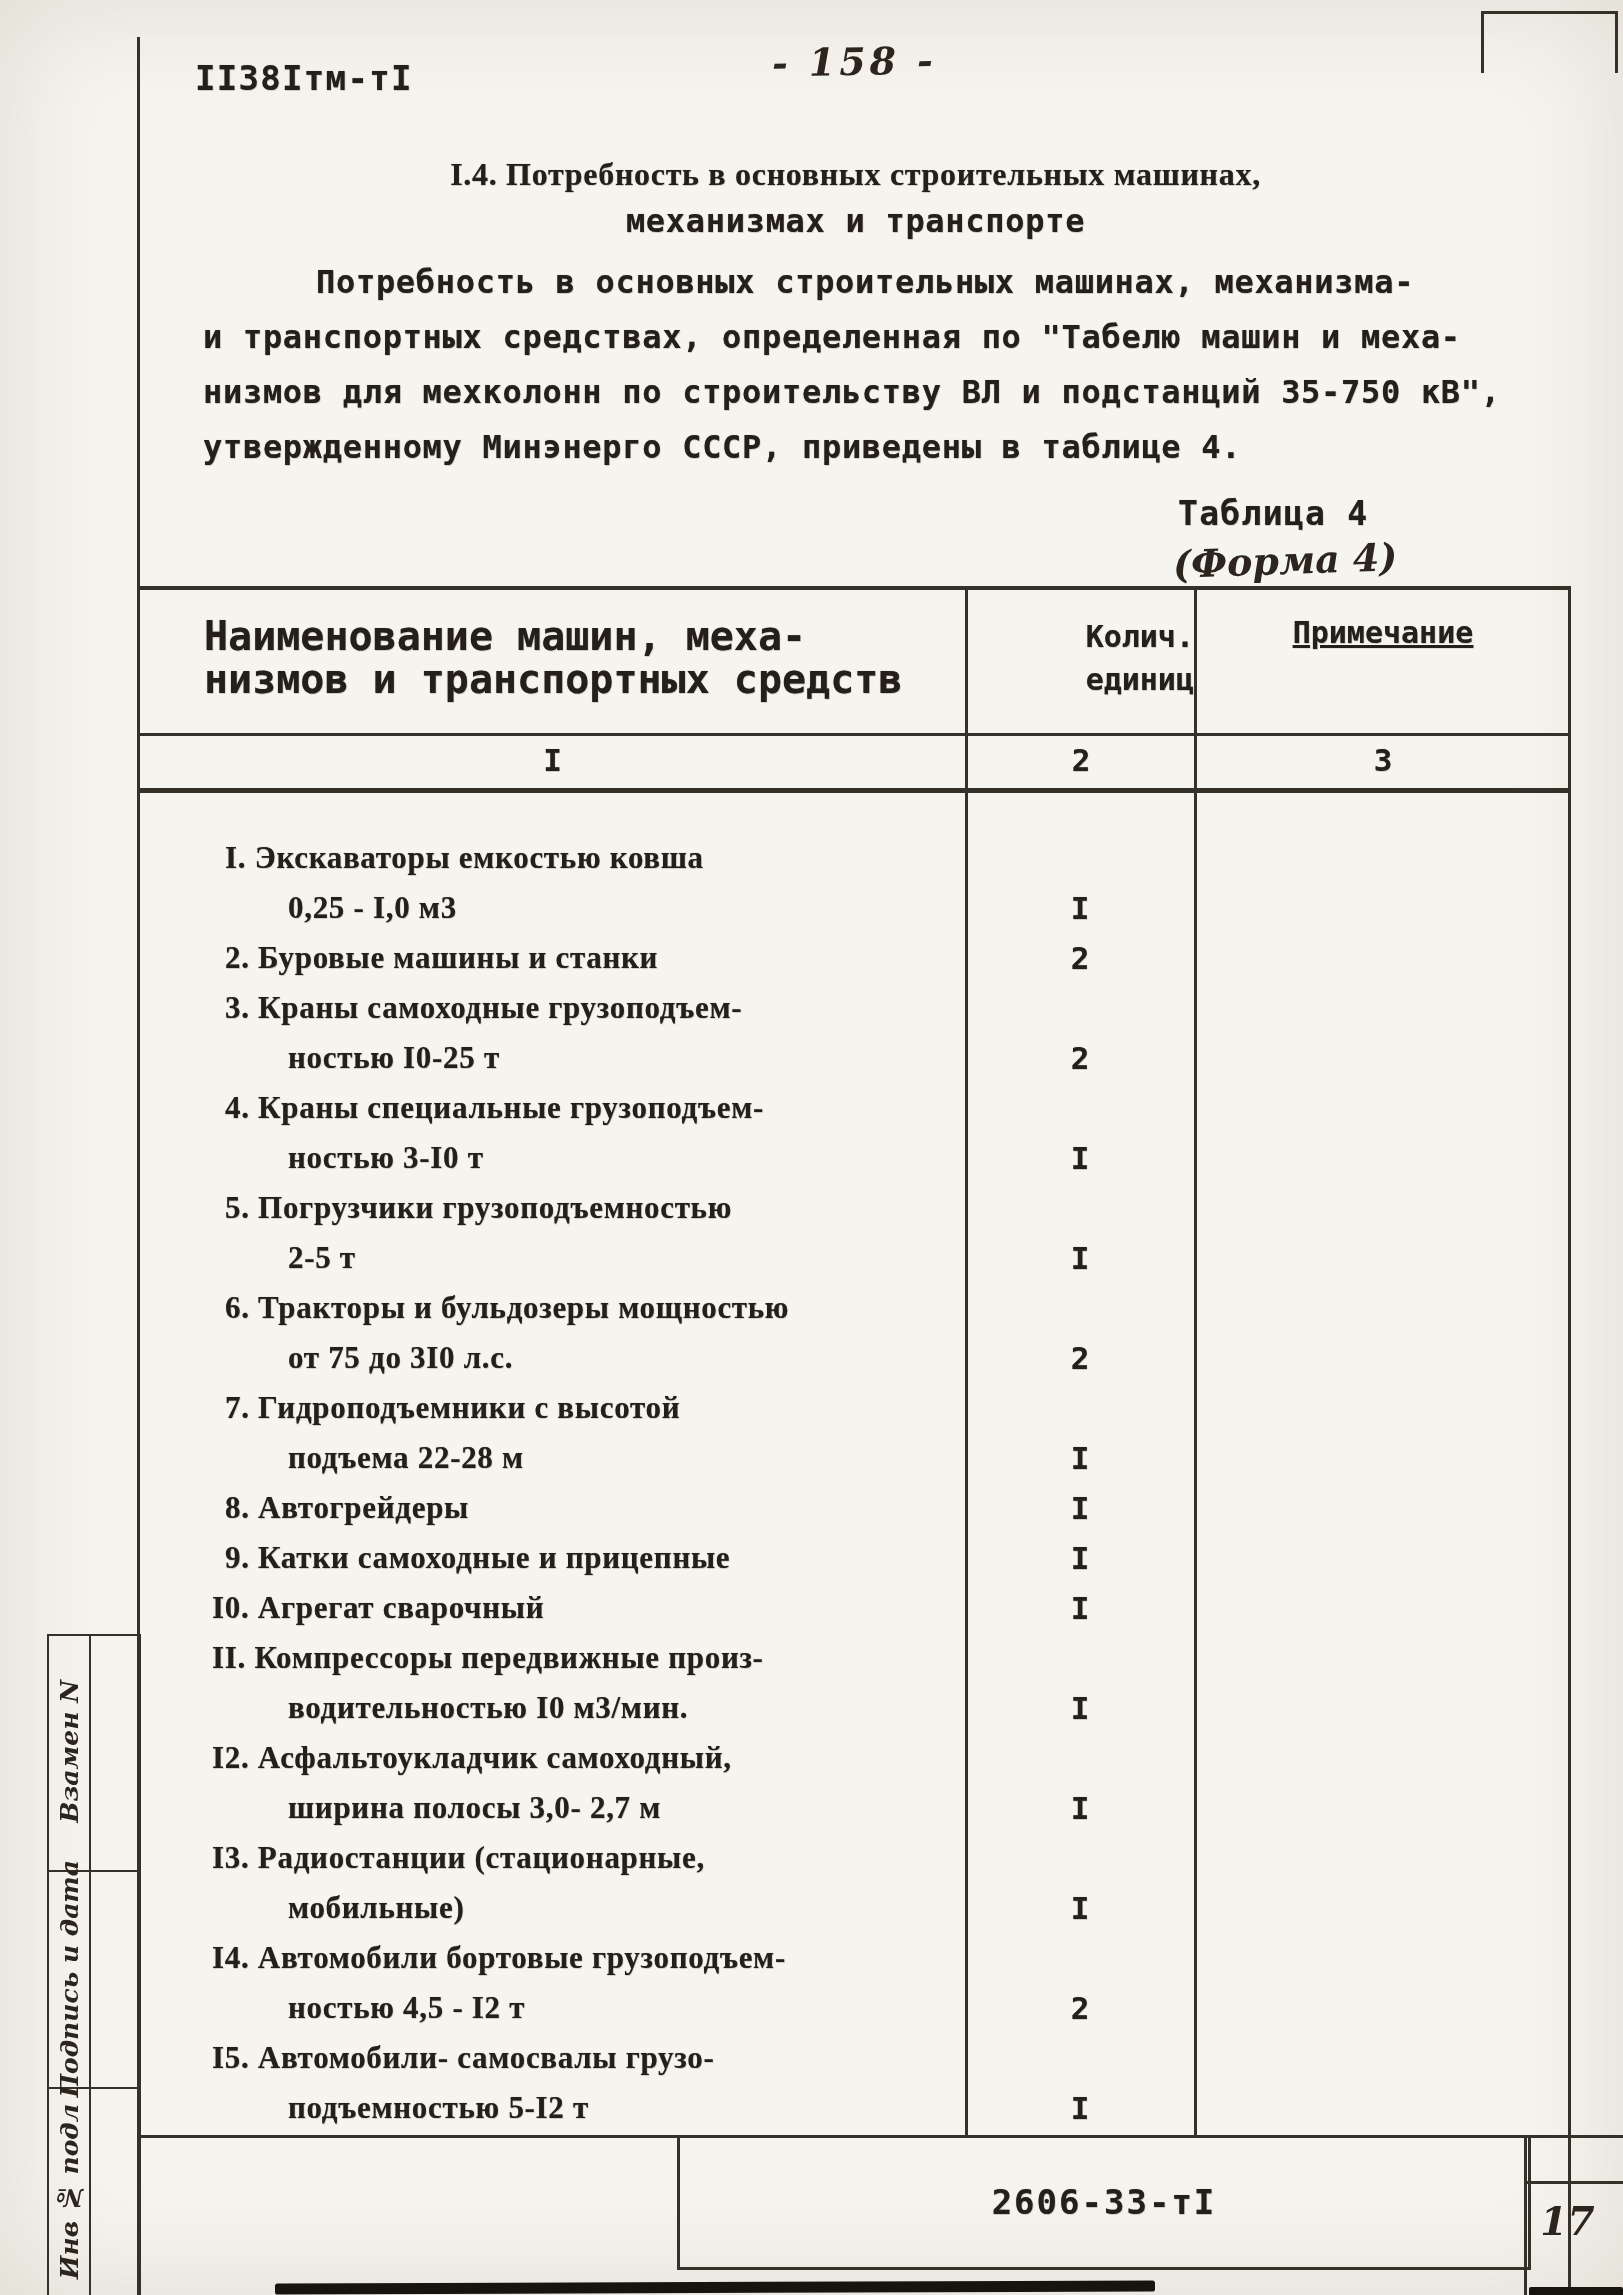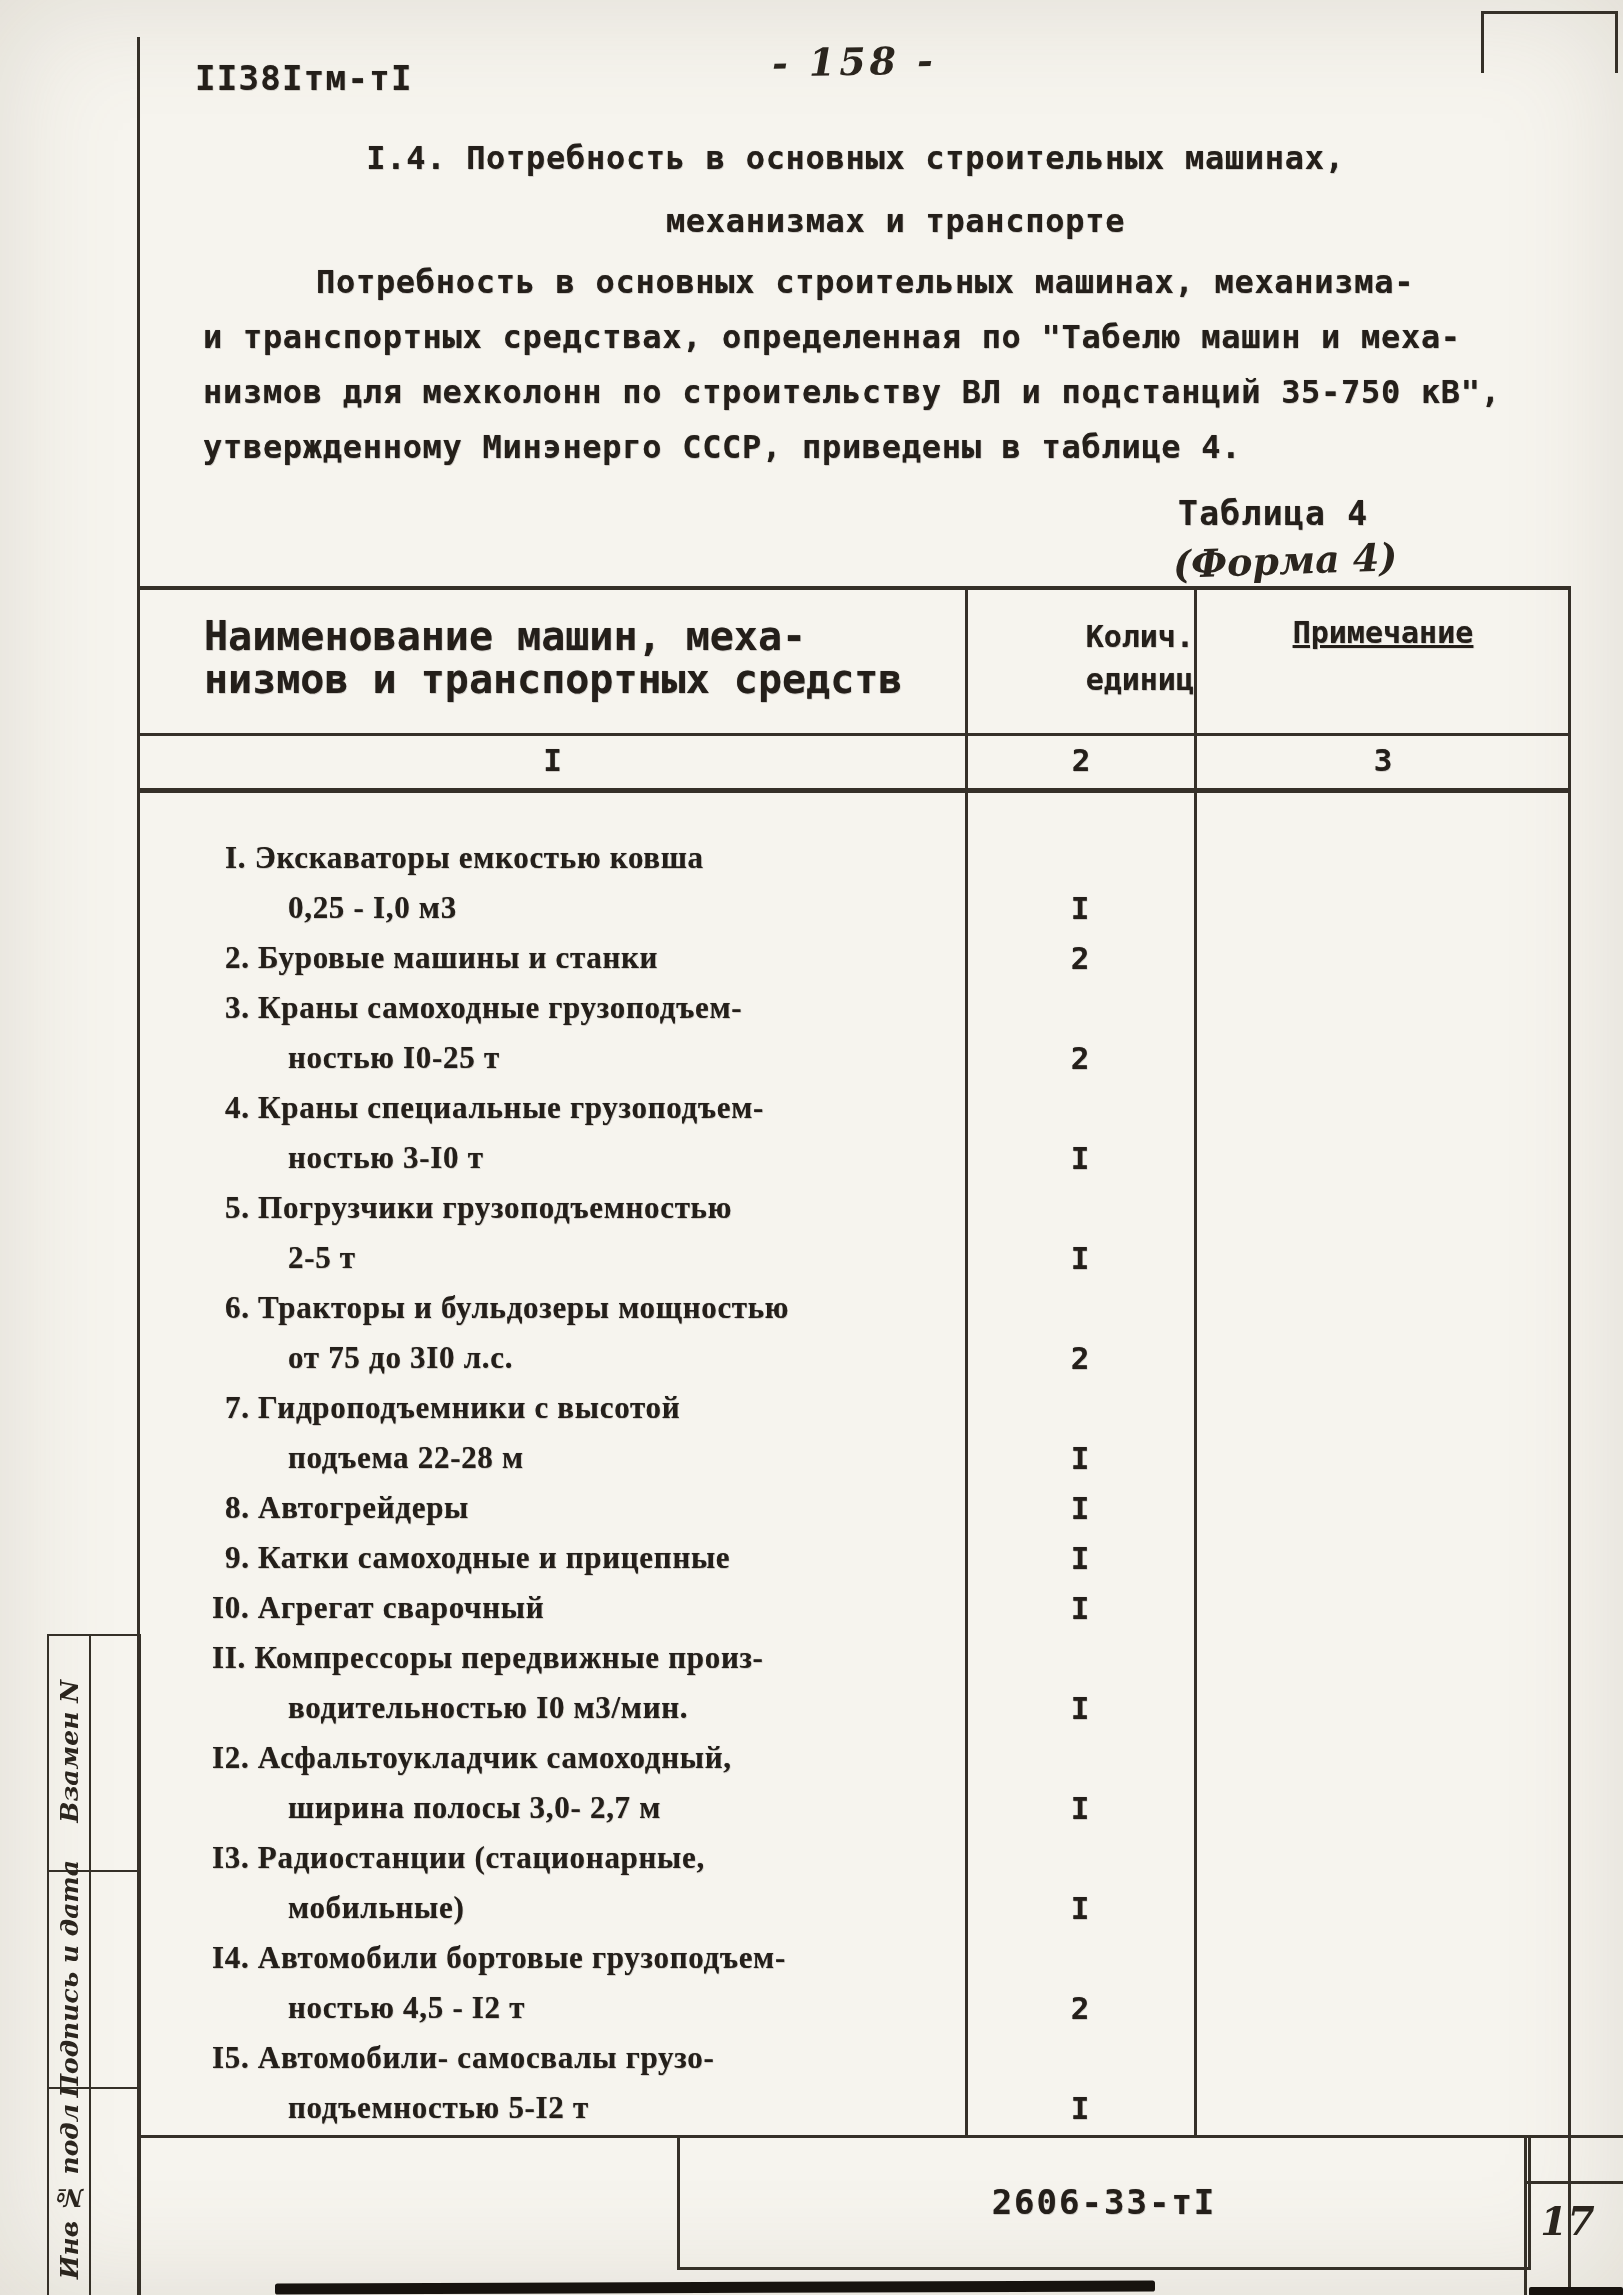--- a/index.html
+++ b/index.html
@@ -11,21 +11,21 @@
   .hw{font-family:"DejaVu Serif",serif;font-style:italic;font-weight:700;color:#2b251e;}
   .abs{position:absolute;}
   .ln{position:absolute;background:#353028;}
 
   
   .doc-number{left:195px;top:58px;font-size:34px;letter-spacing:1.3px;}
   .page-number{left:772px;top:39px;font-size:38px;letter-spacing:3.9px;transform:rotate(-1deg);}
   .corner-mark{left:1481px;top:10.5px;width:131px;height:59px;border:3.3px solid #353028;border-bottom:none;}
 
   .heading-line{left:140px;width:1431px;text-align:center;font-size:32px;letter-spacing:0.7px;}
-  .h1a{top:139px;} .h1b{top:202px;padding-left:40px;}
+  .h1a{top:156px;font-family:Liberation Serif, serif;} .h1b{top:202px;}
 
   .para-line{left:203px;font-size:32px;letter-spacing:0.7px;white-space:nowrap;}
   .p0{top:263px;padding-left:113px;} .p1{top:318px;} .p2{top:373px;} .p3{top:428px;}
 
   .tbl-caption{left:1178px;top:494px;font-size:33px;letter-spacing:1.3px;}
   .tbl-form{left:1173px;top:538px;font-size:38px;transform:rotate(-2deg);}
 
   
   .frame-left{left:137px;top:37px;width:2.6px;height:2259px;}
   .frame-right{left:1568px;top:588px;width:2.6px;height:1708px;}

